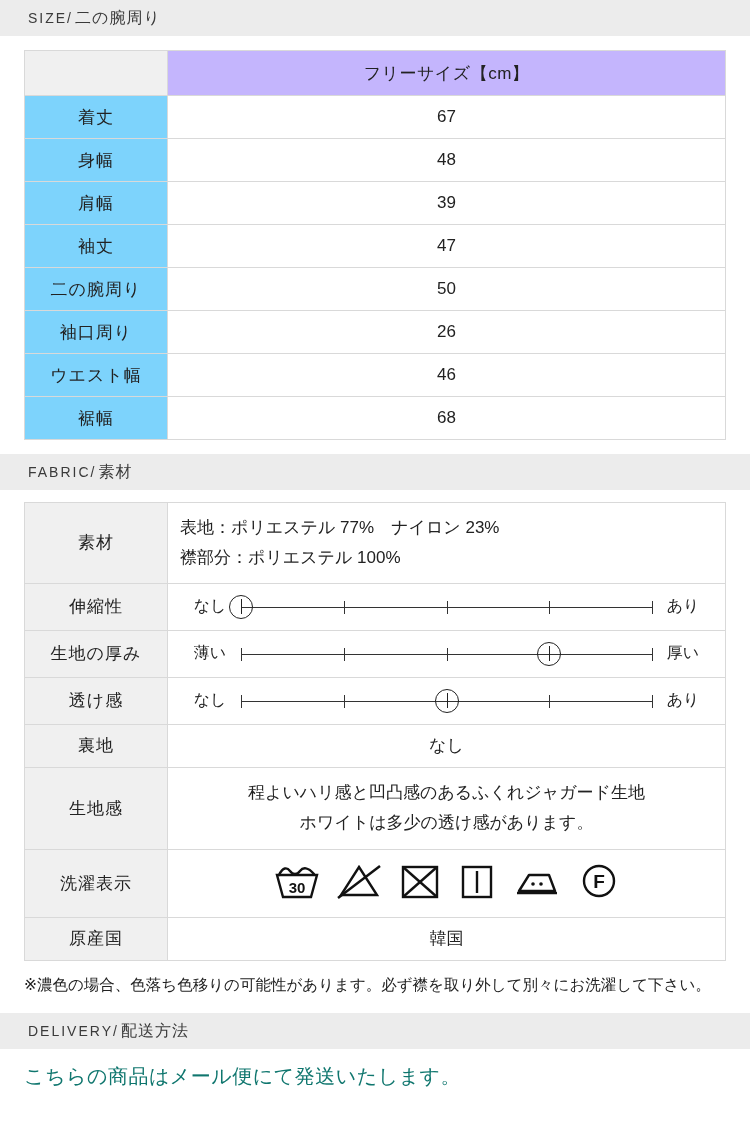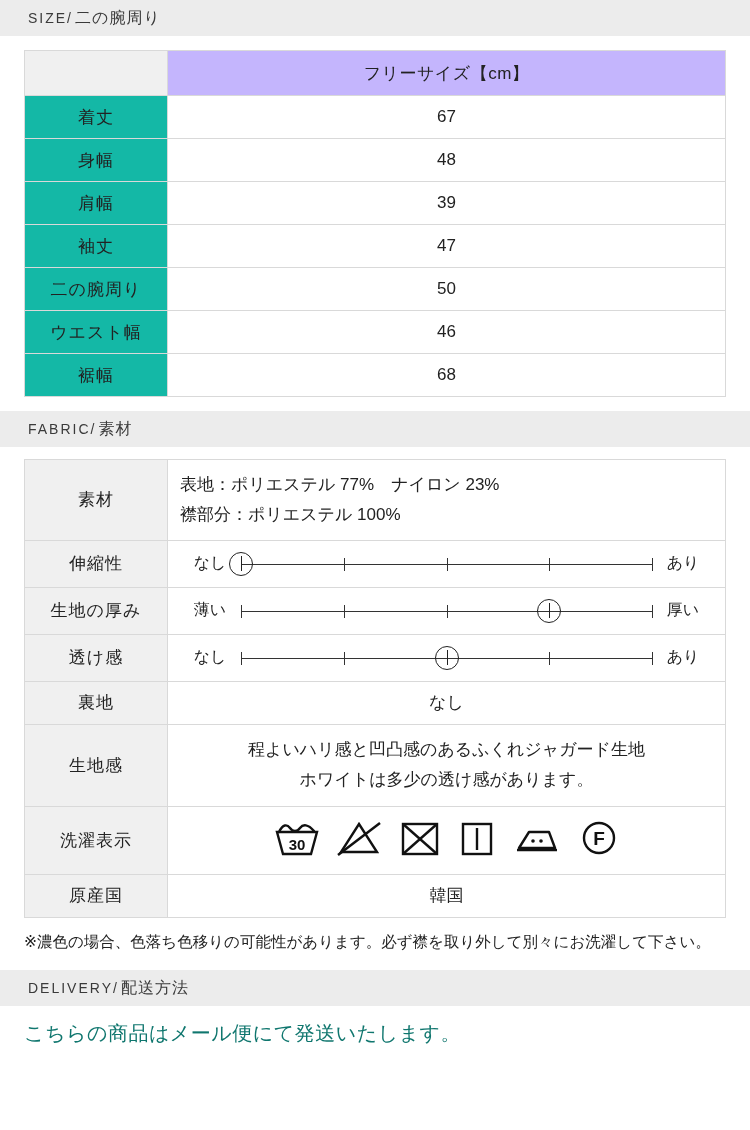--- a/index.html
+++ b/index.html
@@ -66,21 +66,21 @@
     background: #f0f0f0;
     width: 140px;
   }
   .hdr-main {
     background: #c4b5fd;
     height: 42px;
     font-size: 17px;
     letter-spacing: 0.5px;
   }
   .rowlabel {
-    background: #14b8a6;
+    background: #7dd3fc;
     width: 140px;
     height: 40px;
     font-size: 17px;
     letter-spacing: 1px;
   }
   .rowval {
     height: 40px;
     font-size: 17px;
   }
 
@@ -242,20 +242,24 @@
         <td class="rowlabel">肩幅</td>
         <td class="rowval">39</td>
       </tr>
       <tr>
         <td class="rowlabel">袖丈</td>
         <td class="rowval">47</td>
       </tr>
       <tr>
         <td class="rowlabel">二の腕周り</td>
         <td class="rowval">50</td>
+      </tr>
+      <tr>
+        <td class="rowlabel">袖口周り</td>
+        <td class="rowval">26</td>
       </tr>
       <tr>
         <td class="rowlabel">ウエスト幅</td>
         <td class="rowval">46</td>
       </tr>
       <tr>
         <td class="rowlabel">裾幅</td>
         <td class="rowval">68</td>
       </tr>
     </tbody>

